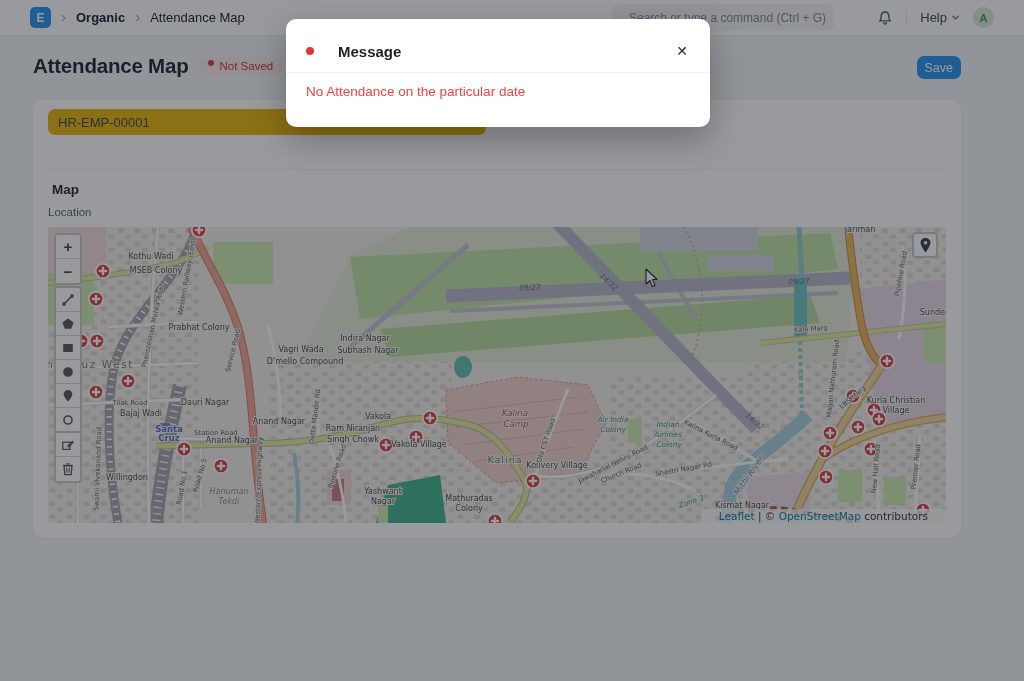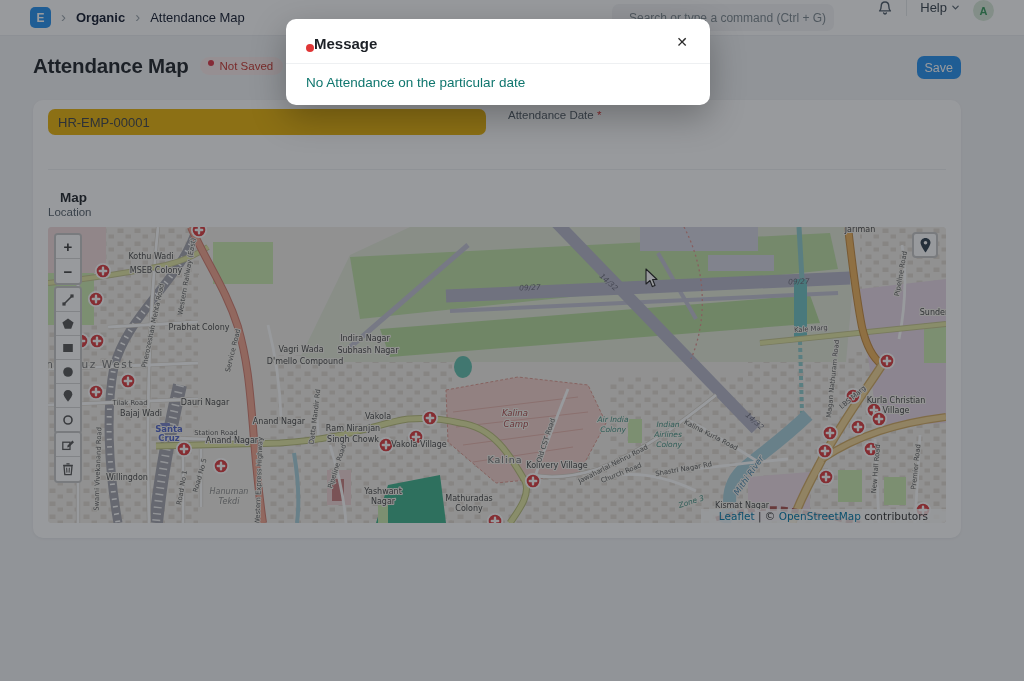--- a/index.html
+++ b/index.html
@@ -12,21 +12,21 @@
   .brand{position:absolute;left:30px;top:7px;display:flex;align-items:center;gap:8px}
   .logo{width:21px;height:21px;border-radius:5px;background:var(--accent,#2490ef);
         color:#fff;font-weight:700;font-size:12px;display:flex;align-items:center;
         justify-content:center}
   .crumb-sep{color:#9aa3ab;font-size:15px;line-height:1;padding:0 2px;margin-top:-2px}
   .crumb{font-size:13px;color:#0f172a;font-weight:600;text-decoration:none}
   .crumb.current{font-weight:400}
   .search{position:absolute;left:612px;top:4px;width:222px;height:27px;background:#f4f5f6;
           border-radius:7px;display:flex;align-items:center;gap:7px;padding:0 10px;
           box-sizing:border-box;color:#7c878f;font-size:12px;white-space:nowrap;overflow:hidden}
-  .nav-right{position:absolute;right:30px;top:0;height:35px;display:flex;align-items:flex-start;gap:13px}
+  .nav-right{position:absolute;right:30px;top:0;height:35px;display:flex;align-items:center;gap:13px}
   .nav-divider{width:1px;height:16px;background:#e3e7ea}
   .help{display:flex;align-items:center;gap:4px;font-size:13px;color:#36414c;cursor:pointer}
   .avatar{width:21px;height:21px;border-radius:50%;background:#d9ead9;color:var(--avatar-green,#379a5c);
           font-size:11px;font-weight:700;display:flex;align-items:center;justify-content:center}
 
   
   .page-head{position:absolute;left:33px;top:54px;display:flex;align-items:center;gap:11px}
   .page-title{font-size:20.5px;font-weight:700;color:#1d2127;letter-spacing:-0.2px;margin:0}
   .indicator-pill{display:flex;align-items:flex-start;gap:6px;background:#fbecec;border-radius:10px;
           padding:3px 10px 3px 8px;font-size:11.5px;color:var(--indicator-red,#c7352f)}
@@ -38,21 +38,21 @@
   
   .card{position:absolute;left:33px;top:100px;width:928px;height:438px;background:#fff;
         border-radius:10px;box-shadow:0 1px 3px rgba(25,39,52,.06)}
   .form-grid{position:absolute;left:15px;top:9px;width:898px;display:grid;
         grid-template-columns:1fr 1fr;column-gap:22px}
   .field-label{font-size:11.5px;color:#55606a;margin-bottom:6px;display:block}
   .req{color:#e03636}
   .control{height:26px;background:#eab308;border-radius:7px;border:none;padding:0 10px;
         font-size:13px;color:#3e4347;width:100%;box-sizing:border-box;font-family:inherit}
   .section-divider{position:absolute;left:15px;width:898px;top:69px;border-top:1px solid #eef0f2}
-  .section-title{position:absolute;left:15px;top:78px;font-size:13.5px;font-weight:700;color:#1d2127;margin:12px}
+  .section-title{position:absolute;left:15px;top:78px;font-size:13.5px;font-weight:700;color:#1d2127;margin:4px}
   .loc-label{position:absolute;left:15px;top:106px;font-size:11.5px;color:#55606a}
 
   
   .map-wrap{position:absolute;left:15px;top:127px;width:898px;height:296px;border-radius:4px;
         overflow:hidden;background:#f2efe9}
   .lc{position:absolute;left:6px;border:2px solid rgba(30,30,30,.25);border-radius:4px;
         overflow:hidden;background:#fff;width:24px;z-index:5}
   .lc button{display:flex;align-items:center;justify-content:center;width:24px;height:24px;
         border:none;border-bottom:1px solid #d7d7d7;background:#fff;padding:0;cursor:pointer;
         font-family:inherit;font-size:15px;font-weight:700;color:#3b3b3b}
@@ -77,26 +77,26 @@
   .ml-teal{font-size:7.5px;font-style:italic;fill:#469182}
   .ml-blue{font-size:8.5px;font-weight:700;fill:#5064c8}
   .ml-water{font-size:8.5px;font-style:italic;fill:#4a87ad}
   .ml-run{font-size:7.5px;font-style:italic;fill:#6a6a78;stroke:none}
   .ml-hood{font-size:8px;font-style:italic;fill:#8a8a8a}
 
   
   .backdrop{position:absolute;inset:0;background:rgba(26,31,38,.45);z-index:10}
   .modal{position:absolute;left:286px;top:19px;width:424px;background:#fff;border-radius:10px;
         box-shadow:0 12px 35px rgba(0,0,0,.28);z-index:20;overflow:hidden}
-  .modal-header{display:flex;align-items:flex-end;gap:0;padding:13px 18px 11px 20px}
+  .modal-header{display:flex;align-items:center;gap:24px;padding:22px 18px 11px 20px}
   .modal-dot{width:8px;height:8px;border-radius:50%;background:#e03636}
   .modal-title{font-size:15px;font-weight:700;color:#1d2127;flex:1;margin:0}
   .modal-close{background:none;border:none;font-size:14px;color:#2b2b2b;cursor:pointer;padding:2px 4px}
   .modal-divider{border-top:1px solid #eef0f2}
-  .modal-body{padding:11px 20px 15px;font-size:13.5px;color:#0f766e}
+  .modal-body{padding:11px 20px 28px;font-size:13.5px;color:#ef4444}
 </style>
 </head>
 <body>
 
 <div class="navbar">
   <div class="brand">
     <div class="logo">E</div>
     <span class="crumb-sep">›</span>
     <a class="crumb">Organic</a>
     <span class="crumb-sep">›</span>

